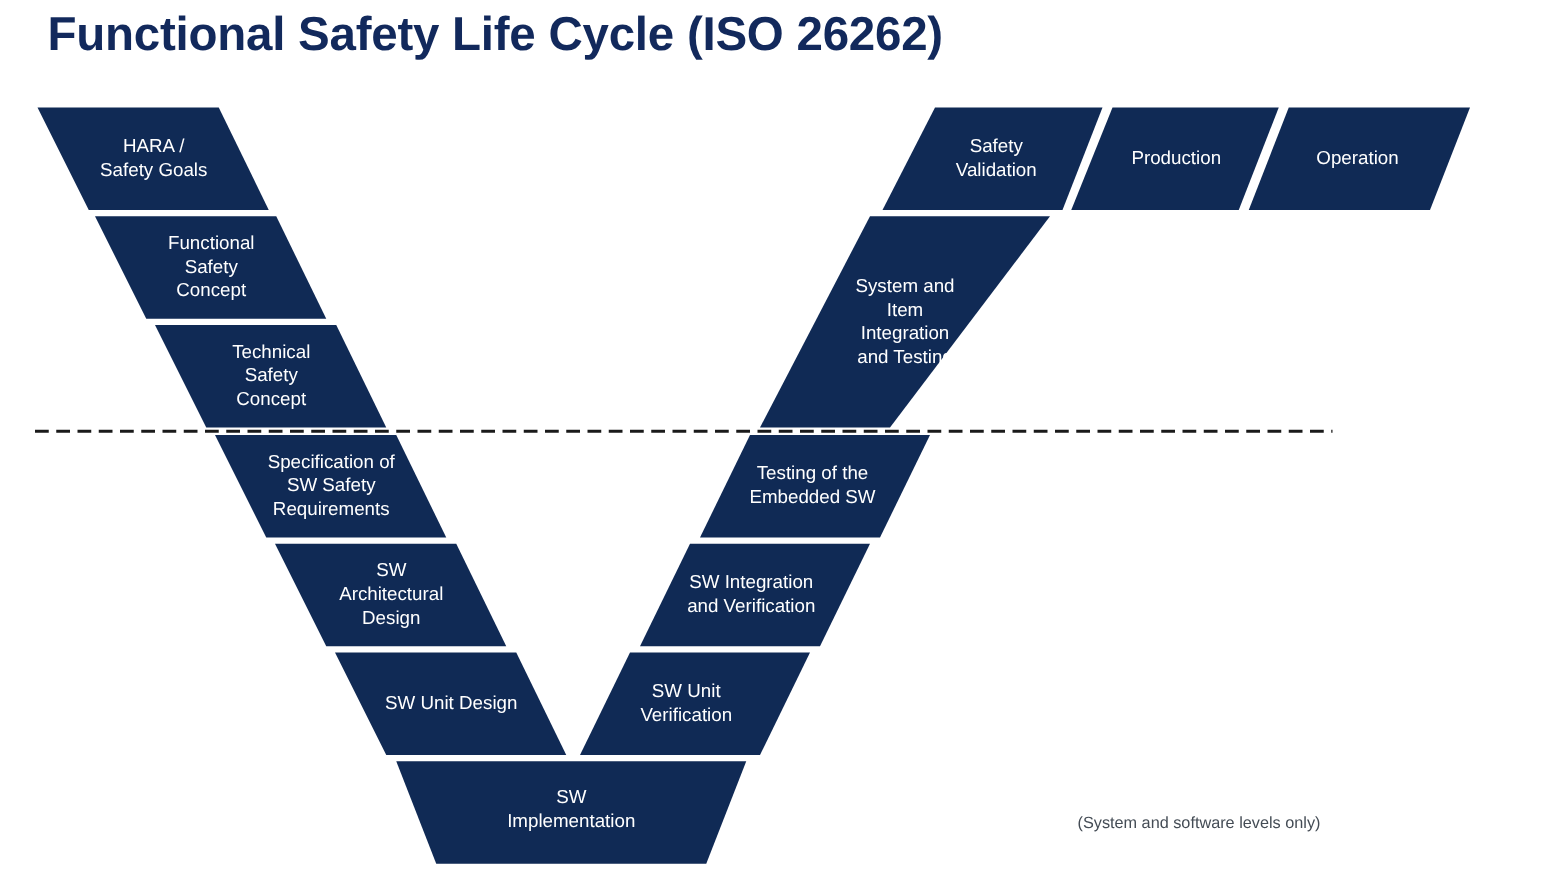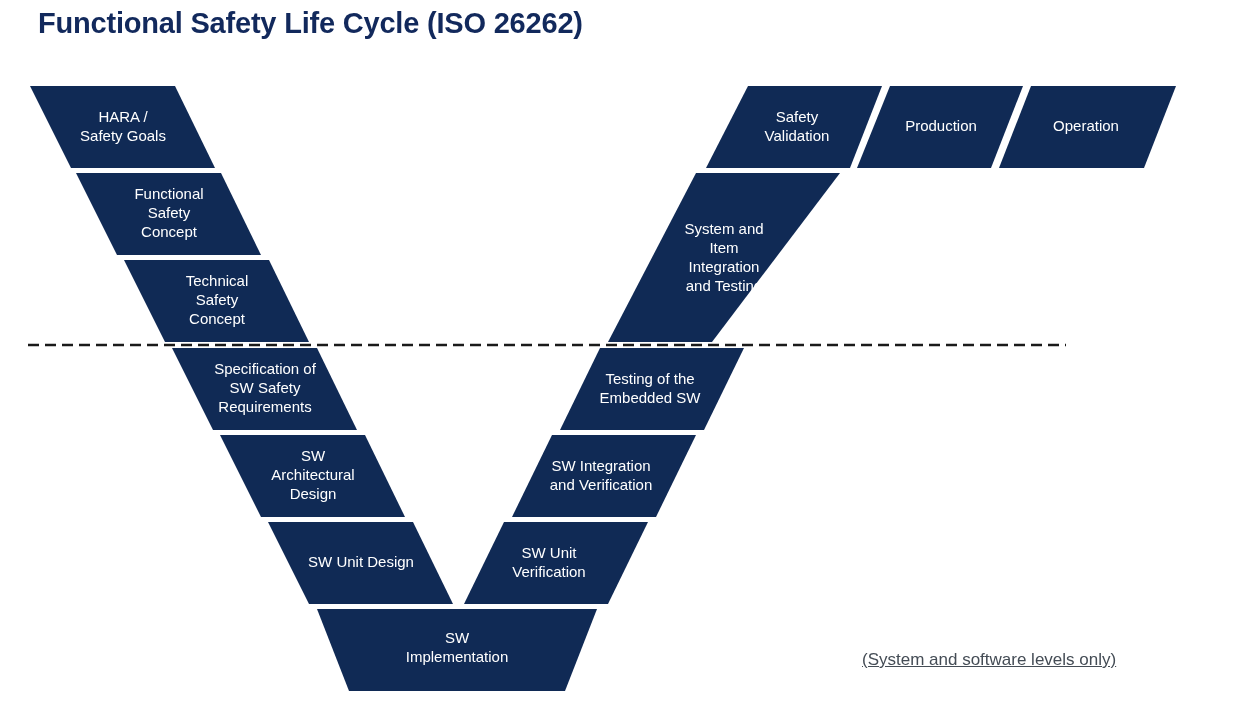--- a/index.html
+++ b/index.html
@@ -16,21 +16,21 @@
     position: relative;
     width: 1238px;
     height: 717px;
     background: #ffffff;
     overflow: hidden;
   }
   #diagram-title {
     position: absolute;
     left: 38px;
     top: 7px;
-    font-size: 29px;
+    font-size: 38px;
     font-weight: bold;
     letter-spacing: -0.2px;
     color: #12295c;
     white-space: nowrap;
   }
   #vmodel-svg {
     position: absolute;
     left: 0;
     top: 0;
     width: 1238px;
@@ -49,24 +49,23 @@
   .divider-line {
     stroke: #1a1a1a;
     stroke-width: 2.4;
     stroke-dasharray: 11 6;
     fill: none;
   }
   #footnote {
     position: absolute;
     left: 862px;
     top: 650px;
-    font-size: 17px;
+    font-size: 13px;
     color: #444c55;
     white-space: nowrap;
-    text-decoration: underline;
   }
 </style>
 </head>
 <body>
 
 <div id="page" style="background: rgb(255, 255, 255);">
 
   <div id="diagram-title" style="color: rgb(18, 41, 92);">Functional Safety Life Cycle (ISO 26262)</div>
 
   <svg id="vmodel-svg" viewBox="0 0 1238 717">

